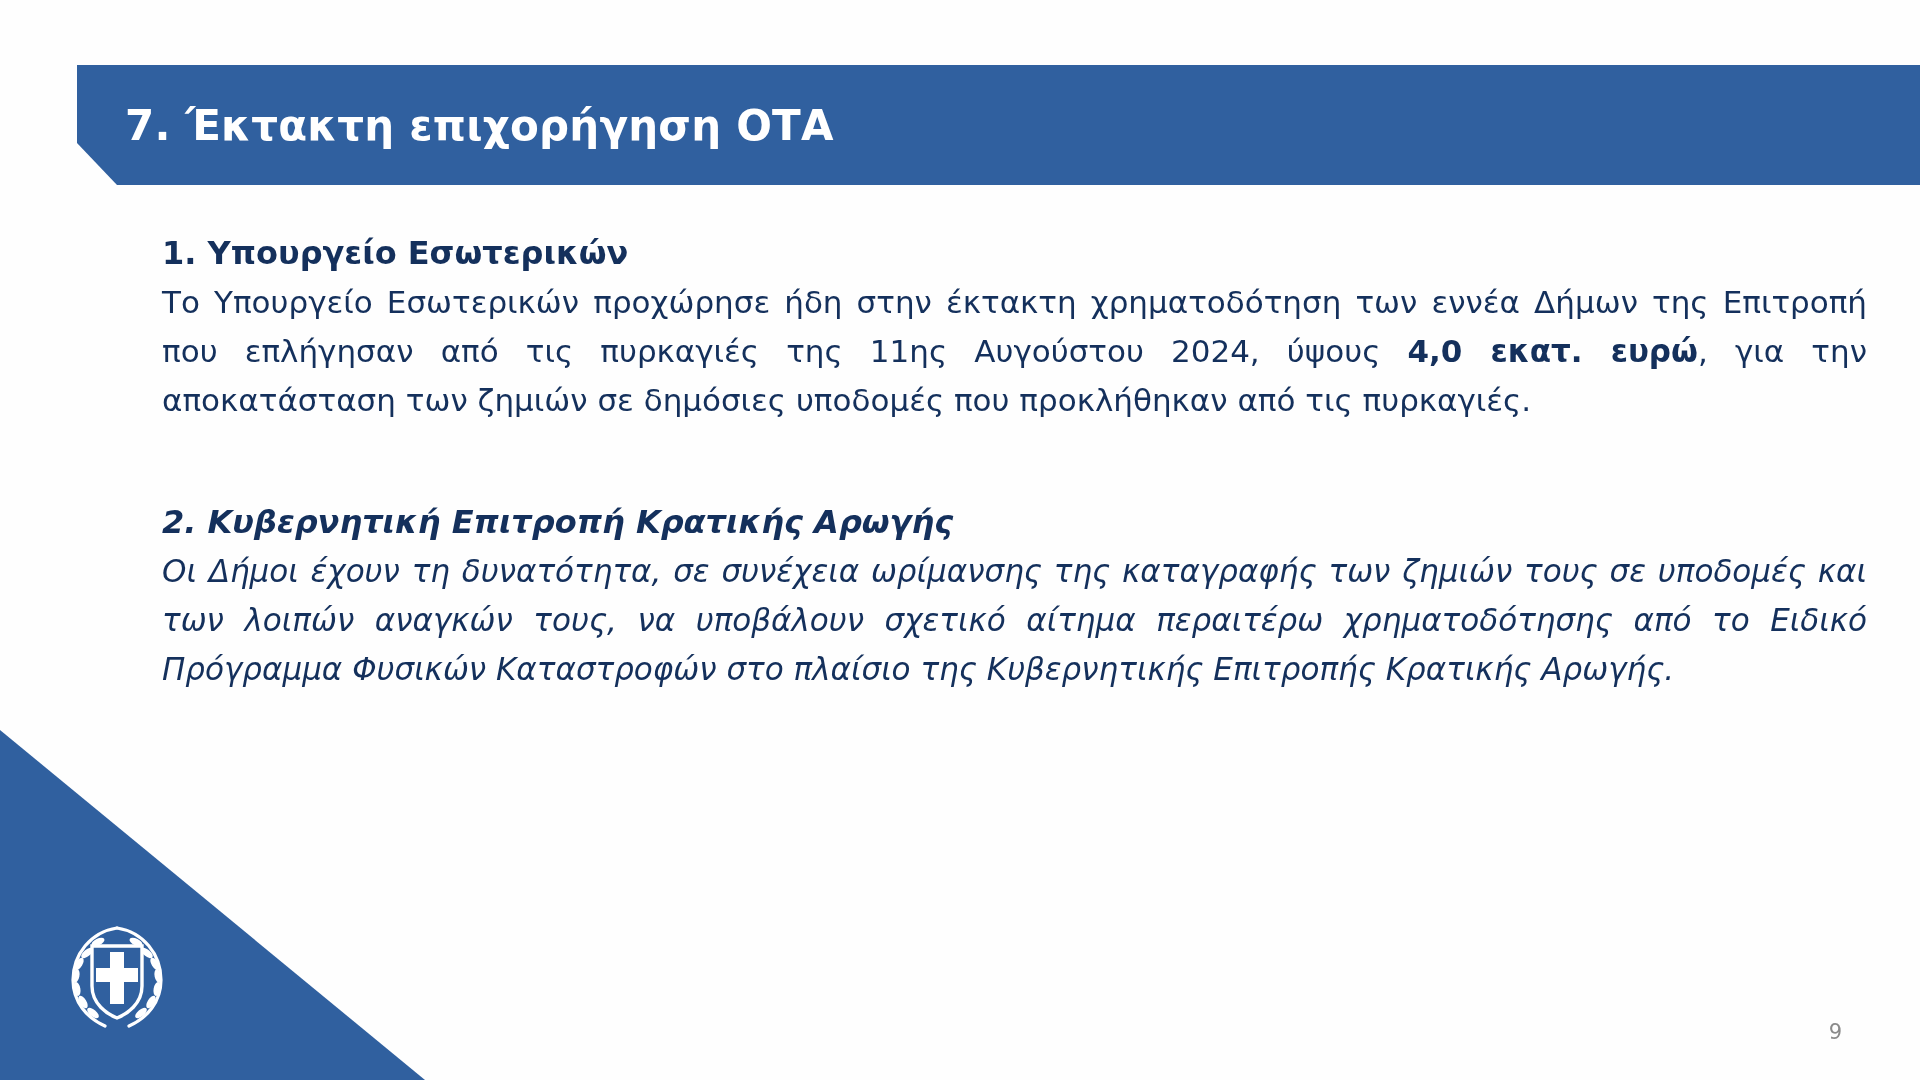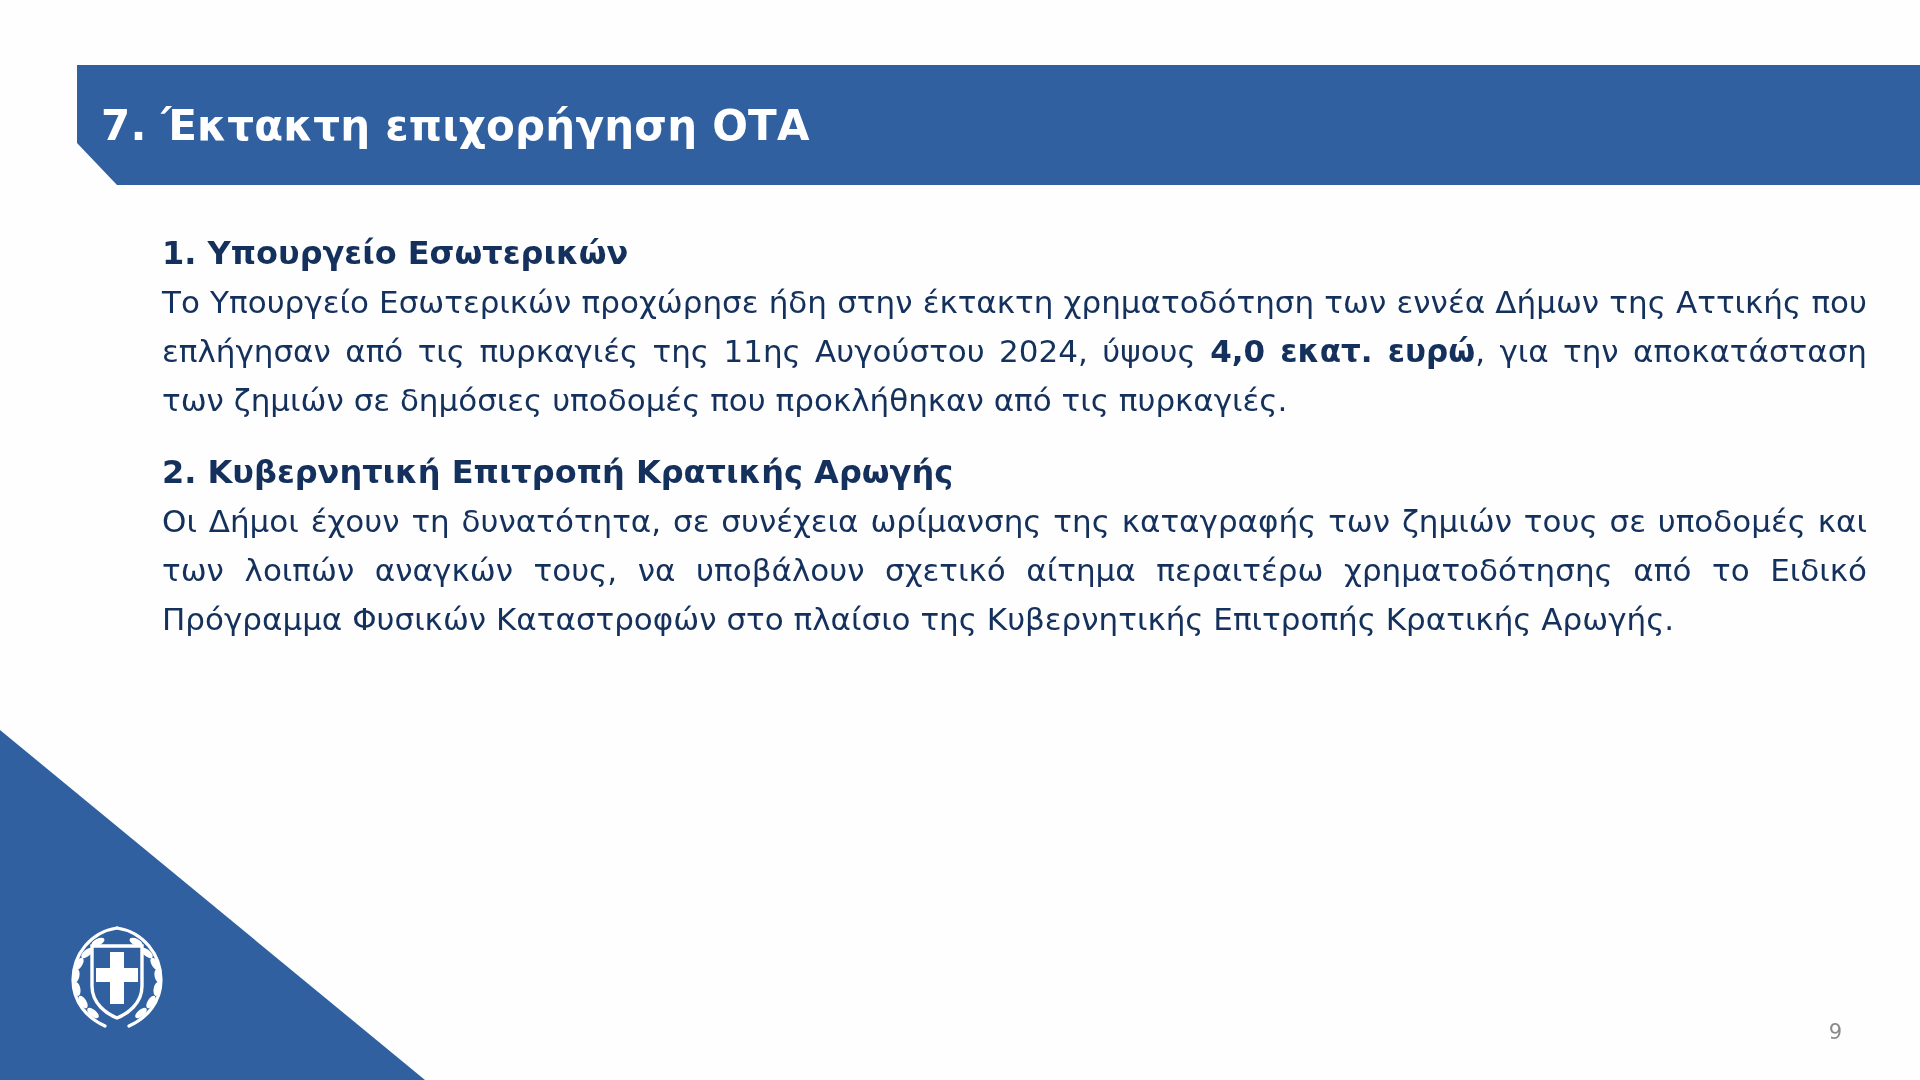--- a/index.html
+++ b/index.html
@@ -32,34 +32,36 @@
     align-items: center;
   }
   .title-text {
     color: #ffffff;
     font-size: 42px;
     font-weight: bold;
     letter-spacing: 0.2px;
     padding-left: 24px;
     font-family: "DejaVu Sans", sans-serif;
     white-space: nowrap;
+    margin-left: 24px;
   }
 
   
   .content {
     position: absolute;
     left: 162px;
     top: 232px;
     width: 1705px;
   }
   .section {
-    margin-bottom: 26px;
+    margin-bottom: 76px;
   }
   .section:last-child {
     margin-bottom: 0;
+    font-style: italic;
   }
   .section-heading {
     color: #14305c;
     font-size: 32px;
     font-weight: bold;
     line-height: 1.32;
     margin: 0 0 4px 0;
     font-family: "DejaVu Sans", sans-serif;
   }
   .section-body {
@@ -112,21 +114,21 @@
 <div class="slide">
 
   <div class="title-banner">
     <div class="title-text">7. Έκτακτη επιχορήγηση ΟΤΑ</div>
   </div>
 
   <div class="content">
 
     <div class="section">
       <div class="section-heading">1. Υπουργείο Εσωτερικών</div>
-      <p class="section-body"><span>Το Υπουργείο Εσωτερικών προχώρησε ήδη στην έκτακτη χρηματοδότηση των εννέα Δήμων της Αττικής που επλήγησαν από τις πυρκαγιές της 11ης Αυγούστου 2024, ύψους </span><b>4,0 εκατ. ευρώ</b><span>, για την αποκατάσταση των ζημιών σε δημόσιες υποδομές που προκλήθηκαν από τις πυρκαγιές.</span></p>
+      <p class="section-body"><span>Το Υπουργείο Εσωτερικών προχώρησε ήδη στην έκτακτη χρηματοδότηση των εννέα Δήμων της Επιτροπή που επλήγησαν από τις πυρκαγιές της 11ης Αυγούστου 2024, ύψους </span><b>4,0 εκατ. ευρώ</b><span>, για την αποκατάσταση των ζημιών σε δημόσιες υποδομές που προκλήθηκαν από τις πυρκαγιές.</span></p>
     </div>
 
     <div class="section">
       <div class="section-heading">2. Κυβερνητική Επιτροπή Κρατικής Αρωγής</div>
       <p class="section-body"><span>Οι Δήμοι έχουν τη δυνατότητα, σε συνέχεια ωρίμανσης της καταγραφής των ζημιών τους σε υποδομές και των λοιπών αναγκών τους, να υποβάλουν σχετικό αίτημα περαιτέρω χρηματοδότησης από το Ειδικό Πρόγραμμα Φυσικών Καταστροφών στο πλαίσιο της Κυβερνητικής Επιτροπής Κρατικής Αρωγής.</span><b></b><span></span></p>
     </div>
 
   </div>
 
   <div class="corner-triangle"></div>

